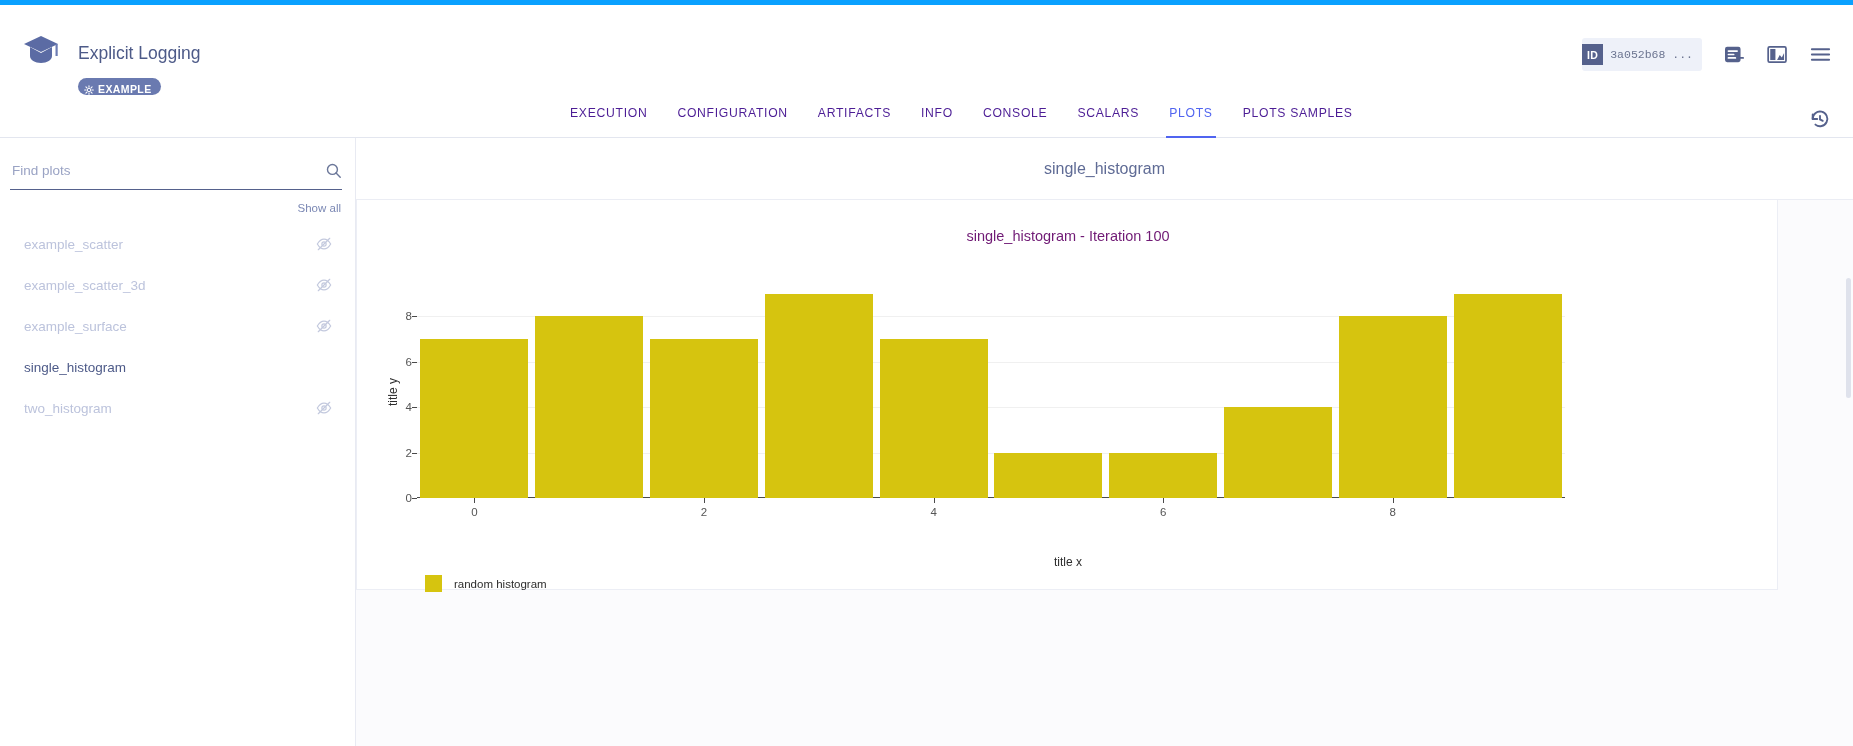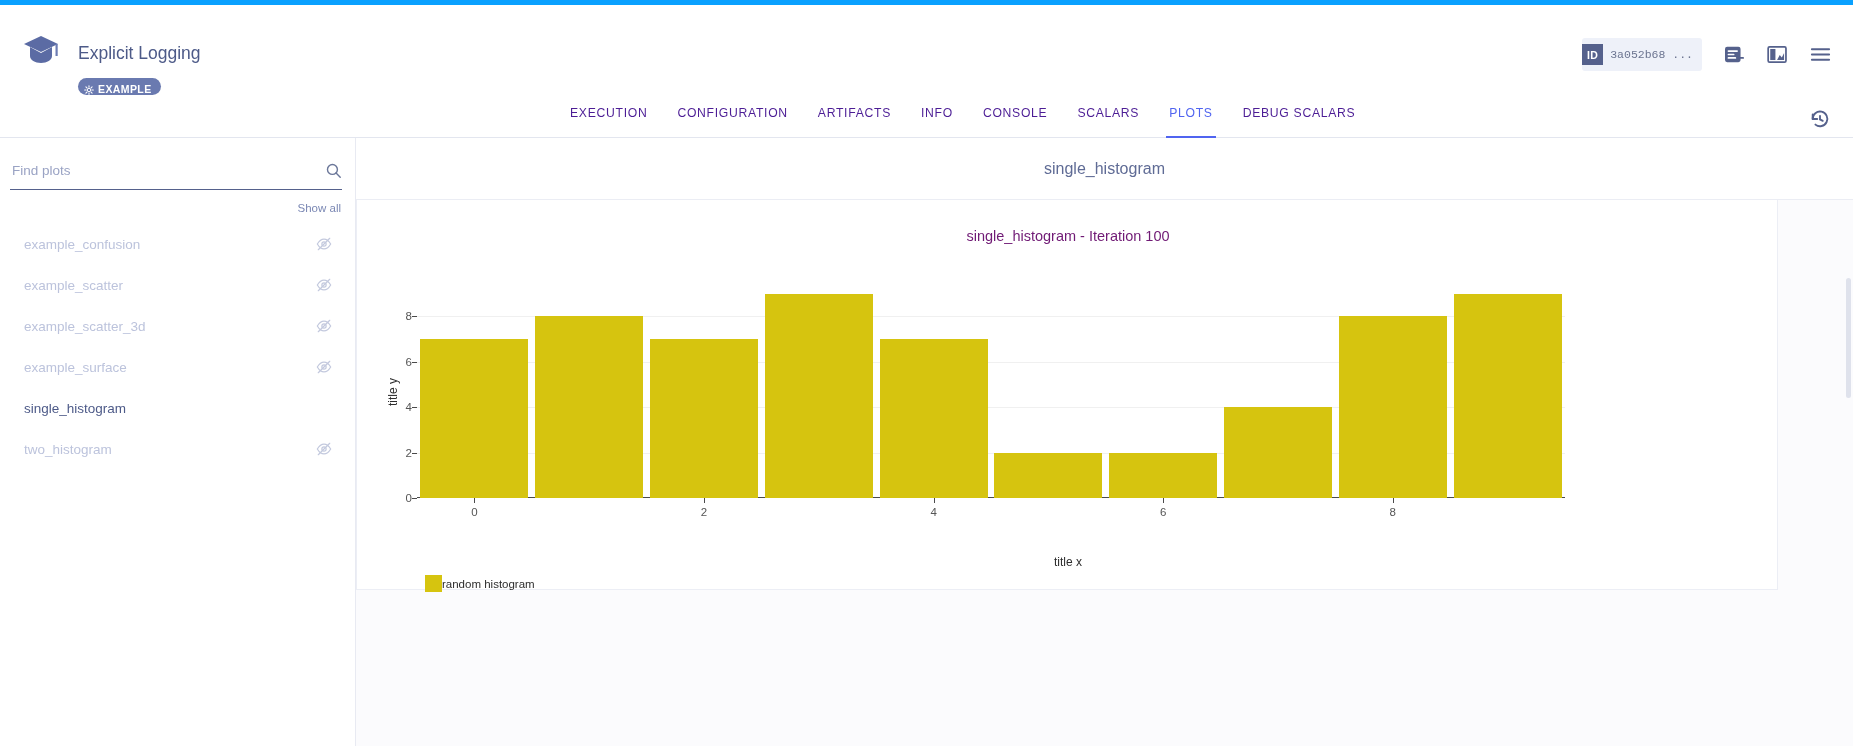--- a/index.html
+++ b/index.html
@@ -147,21 +147,21 @@
     transform: rotate(-90deg); transform-origin: center;
     white-space: nowrap;
   }
   .xlabel {
     position: absolute; left: 0; top: 355px; width: 1422px;
     text-align: center; font-size: 12px; color: #2d2d2d;
   }
 
   .legend {
     position: absolute; left: 68px; top: 375px;
-    display: flex; align-items: center; 
+    display: flex; align-items: center; gap: 12px;
   }
   .legend-swatch { width: 17px; height: 17px; }
   .legend-label { font-size: 11.5px; color: #2d2d2d; }
 
   
   .grid-box {
     position: absolute; left: 60px; top: 80px;
     width: 1148px; height: 218px;
   }
   .gridline { position: absolute; left: 0; width: 1148px; height: 1px; background: #f0f0f0; }
@@ -248,21 +248,21 @@
 
   <div class="tabbar">
     <div class="tabs">
       <div class="tab">EXECUTION</div>
       <div class="tab">CONFIGURATION</div>
       <div class="tab">ARTIFACTS</div>
       <div class="tab">INFO</div>
       <div class="tab">CONSOLE</div>
       <div class="tab">SCALARS</div>
       <div class="tab active">PLOTS</div>
-      <div class="tab">DEBUG SCALARS</div>
+      <div class="tab">PLOTS SAMPLES</div>
     </div>
     <svg class="history-icon" viewBox="0 0 24 24">
       <path d="M4 12 A8 8 0 1 1 7 18.1" fill="none" stroke="#55618c" stroke-width="2" stroke-linecap="round"></path>
       <polyline points="4,7 4,12 9,12" fill="none" stroke="#55618c" stroke-width="2" stroke-linecap="round" stroke-linejoin="round"></polyline>
       <line x1="12" y1="8.5" x2="12" y2="12.4" stroke="#55618c" stroke-width="2" stroke-linecap="round"></line>
       <line x1="12" y1="12.4" x2="15" y2="14" stroke="#55618c" stroke-width="2" stroke-linecap="round"></line>
     </svg>
   </div>
 
   <div class="sidebar">
@@ -270,28 +270,20 @@
       <input class="search-input" type="text" placeholder="Find plots" style="">
       <svg class="search-icon" viewBox="0 0 24 24">
         <circle cx="10.5" cy="10.5" r="7" fill="none" stroke="#6b7799" stroke-width="2"></circle>
         <line x1="15.6" y1="15.6" x2="21.5" y2="21.5" stroke="#6b7799" stroke-width="2" stroke-linecap="round"></line>
       </svg>
     </div>
 
     <div class="showall">Show all</div>
 
     <div class="plot-list">
-      <div class="plot-item">
-        <span class="nm">example_confusion</span>
-        <svg class="eye-off" viewBox="0 0 24 24">
-          <path d="M2 12 C5 6.8 8.4 4.6 12 4.6 C15.6 4.6 19 6.8 22 12 C19 17.2 15.6 19.4 12 19.4 C8.4 19.4 5 17.2 2 12 Z" fill="none" stroke="#c3c9de" stroke-width="1.8"></path>
-          <circle cx="12" cy="12" r="3.2" fill="none" stroke="#c3c9de" stroke-width="1.8"></circle>
-          <line x1="3.4" y1="20.6" x2="20.6" y2="3.4" stroke="#c3c9de" stroke-width="1.8" stroke-linecap="round"></line>
-        </svg>
-      </div>
       <div class="plot-item">
         <span class="nm">example_scatter</span>
         <svg class="eye-off" viewBox="0 0 24 24">
           <path d="M2 12 C5 6.8 8.4 4.6 12 4.6 C15.6 4.6 19 6.8 22 12 C19 17.2 15.6 19.4 12 19.4 C8.4 19.4 5 17.2 2 12 Z" fill="none" stroke="#c3c9de" stroke-width="1.8"></path>
           <circle cx="12" cy="12" r="3.2" fill="none" stroke="#c3c9de" stroke-width="1.8"></circle>
           <line x1="3.4" y1="20.6" x2="20.6" y2="3.4" stroke="#c3c9de" stroke-width="1.8" stroke-linecap="round"></line>
         </svg>
       </div>
       <div class="plot-item">
         <span class="nm">example_scatter_3d</span>

